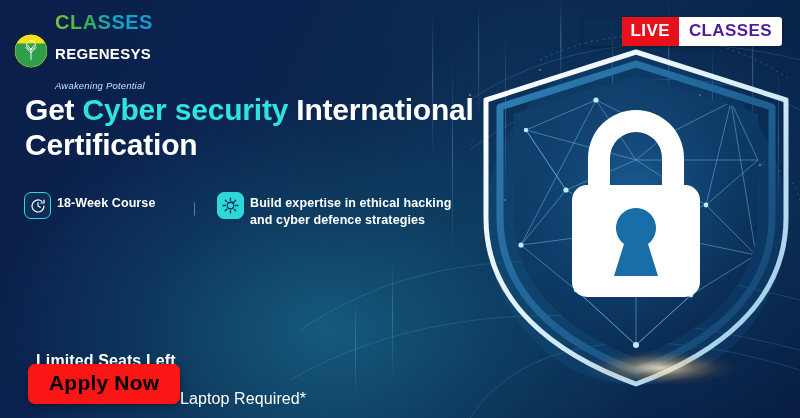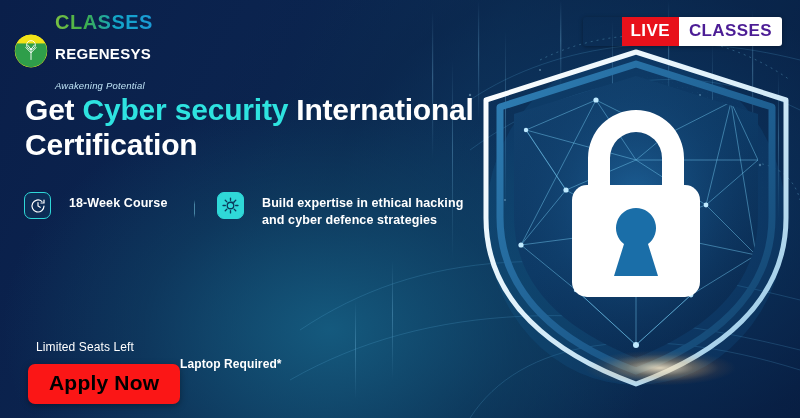--- a/index.html
+++ b/index.html
@@ -69,40 +69,40 @@
 
   
   .features { position:absolute; left:24px; top:192px; width:450px; display:flex; }
   .feat-col { display:flex; flex-direction:column; gap:12px; }
   .feat-col.left { width:170px; }
   .feat-col.right { width:270px; padding-left:22px; }
   .divider {
     width:1px; align-self:stretch; margin:8px 0 10px 0;
     background:linear-gradient(180deg, rgba(120,200,225,0) 0%, rgba(120,200,225,0.55) 25%, rgba(120,200,225,0.55) 75%, rgba(120,200,225,0) 100%);
   }
-  .feat { display:flex; align-items:flex-start; gap:18px; }
+  .feat { display:flex; align-items:flex-start; gap:6px; }
   .feat-icon {
     flex:0 0 27px; width:27px; height:27px; border-radius:7px;
     border:1.4px solid #2fd8d8; display:flex; align-items:center; justify-content:center;
     background:rgba(16,70,105,0.35);
   }
   .feat-icon.solid { border-color:#2fd8d8; background:#2fd8d8; }
   .feat-label { font-size:12.5px; font-weight:bold; color:#ffffff; line-height:1.32; padding-top:3px; letter-spacing:0.1px; }
 
   
-  .seats { position:absolute; left:36px; top:340px; font-size:12px; font-weight:normal; color:#ffffff; letter-spacing:0.1px; }
+  .seats { position:absolute; left:36px; top:352px; font-size:16px; font-weight:bold; color:#ffffff; letter-spacing:0.1px; }
   .apply-btn {
     position:absolute; left:28px; top:364px;
     background:#fb1616; color:#000000; border:none;
     font-family:"Liberation Sans", sans-serif;
     font-size:21px; font-weight:bold; letter-spacing:0.2px;
     padding:7px 21px 9px; border-radius:7px; cursor:pointer;
     box-shadow:0 2px 7px rgba(0,0,0,0.35);
   }
-  .laptop { position:absolute; left:180px; top:357px; font-size:12px; font-weight:bold; color:#ffffff; letter-spacing:0.1px; }
+  .laptop { position:absolute; left:180px; top:390px; font-size:16px; font-weight:normal; color:#ffffff; letter-spacing:0.1px; }
 </style>
 </head>
 <body>
 
 <div class="banner">
 
   <div class="bg-map"></div>
 
   <svg class="bg-streaks" width="800" height="418" viewBox="0 0 800 418">
     <defs>

